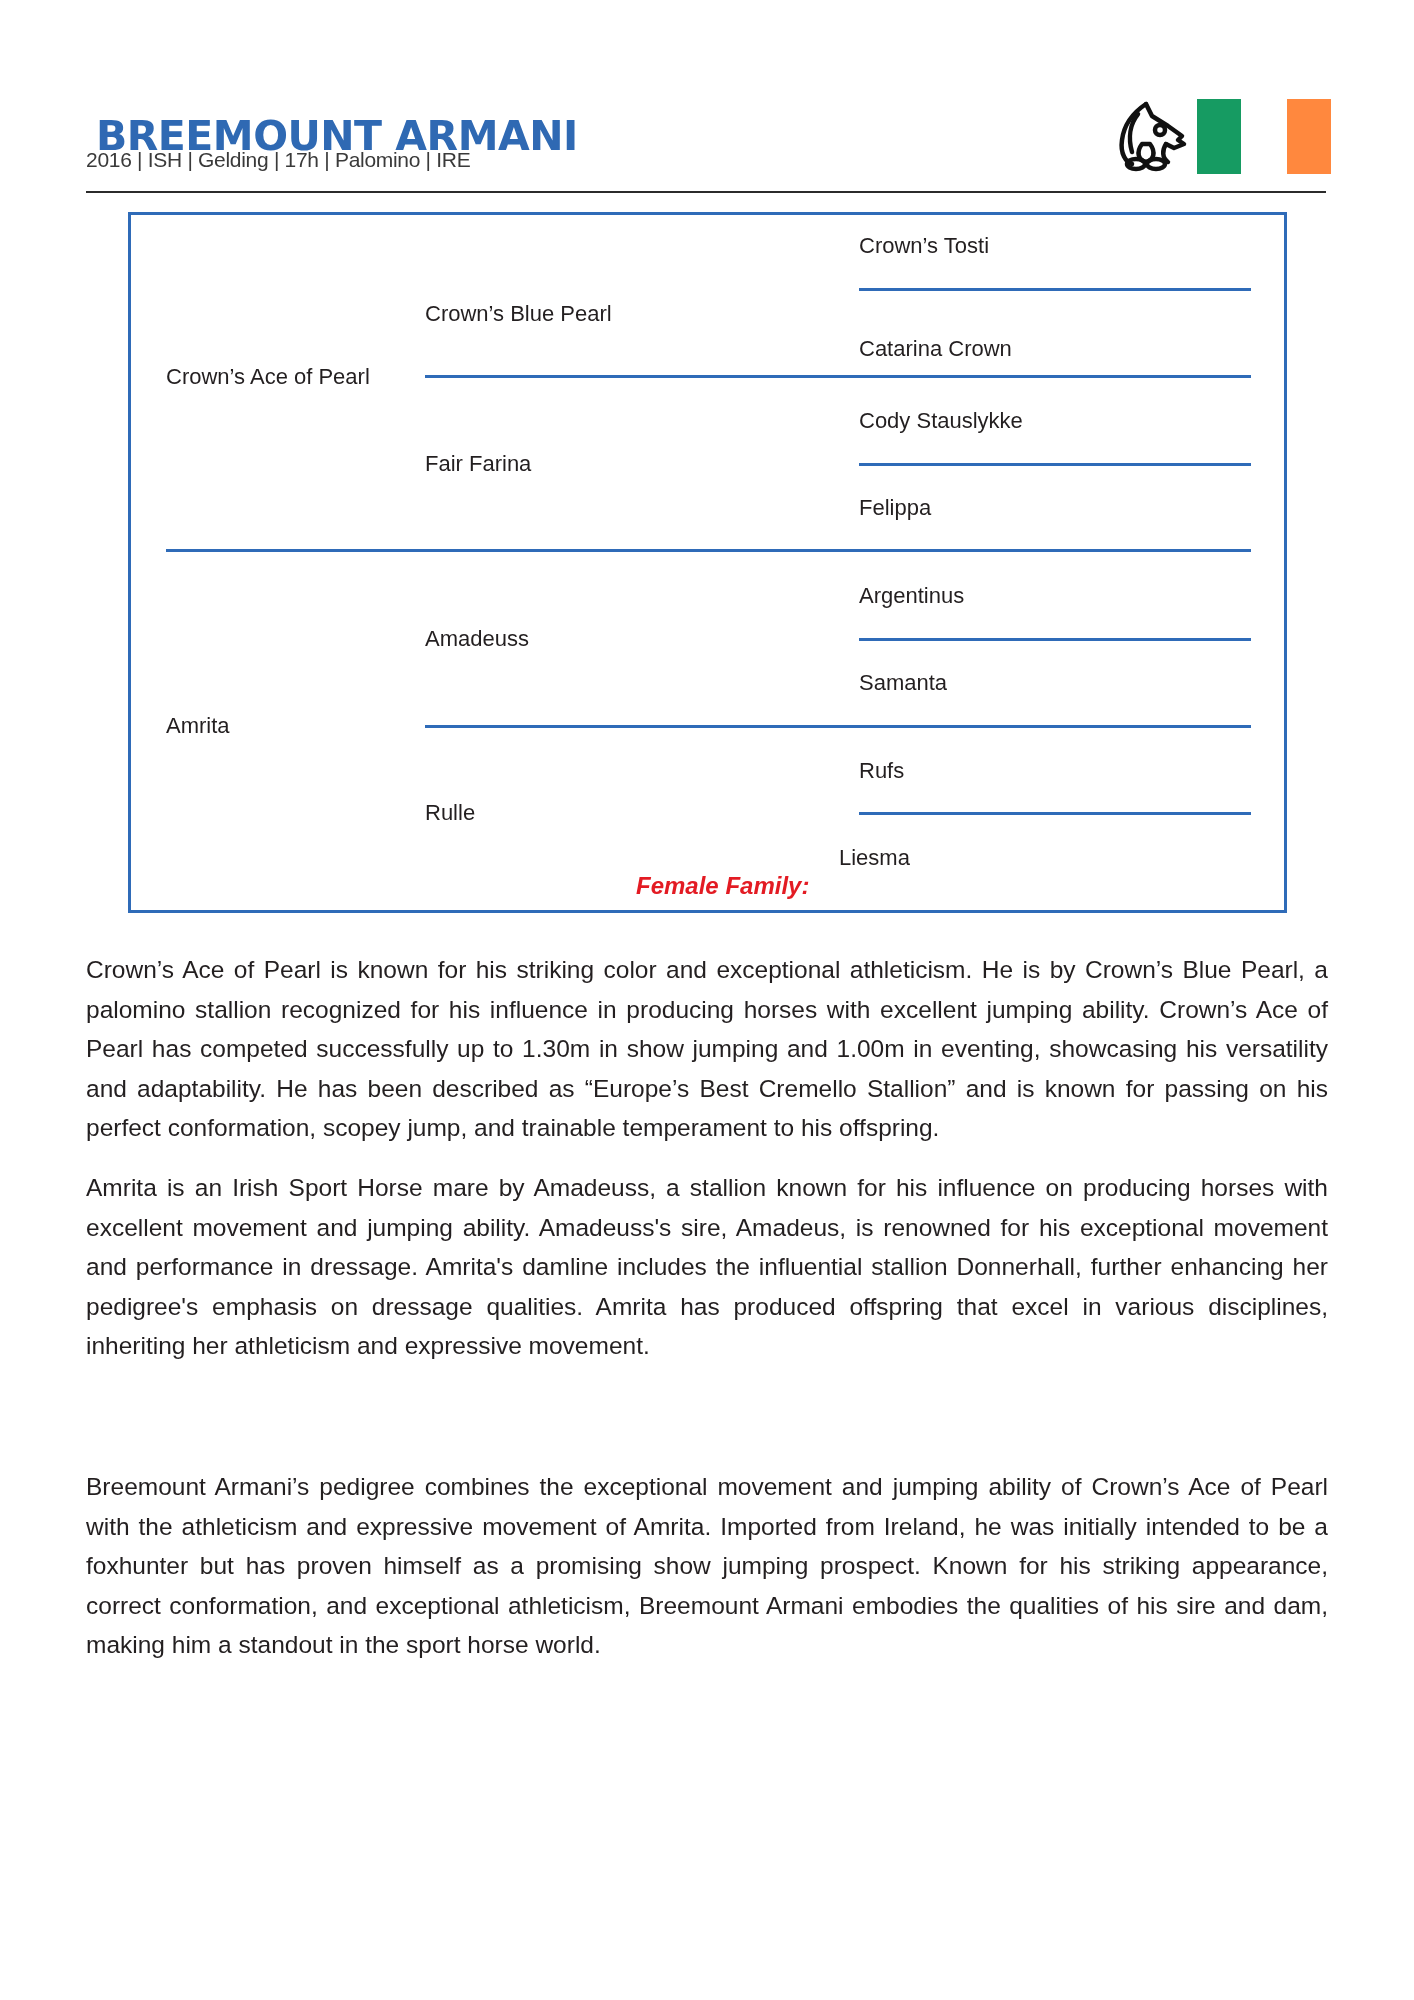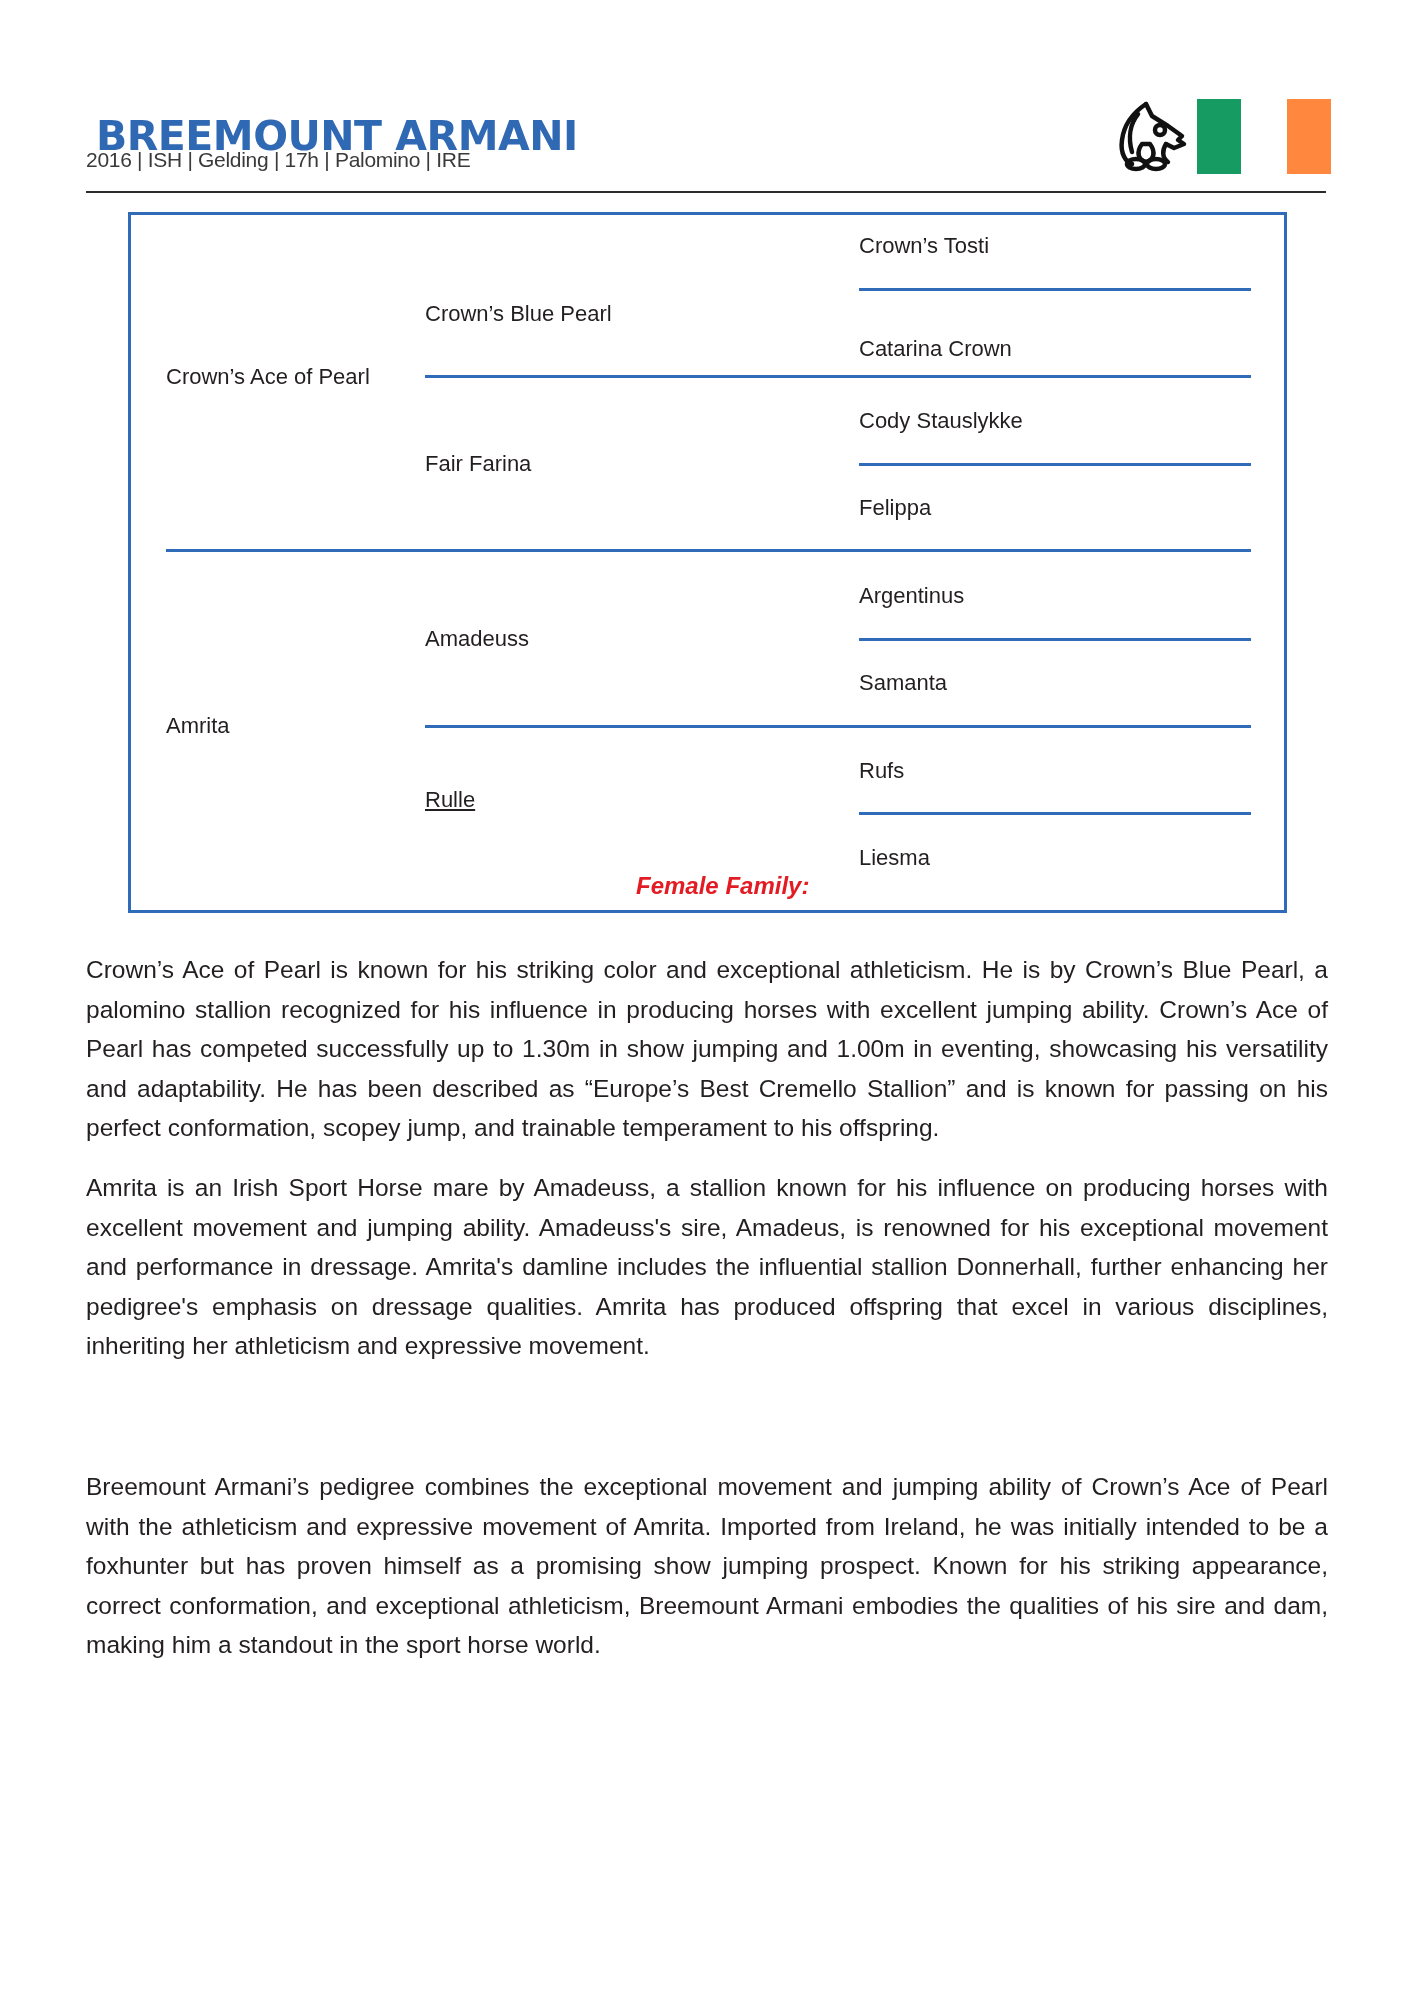--- a/index.html
+++ b/index.html
@@ -59,32 +59,32 @@
 
 <div class="pedigree">
 
   <div class="ped-name" style="left:35px; top:149px;">Crown’s Ace of Pearl</div>
   <div class="ped-name" style="left:35px; top:498px;">Amrita</div>
   <div class="ped-line" style="left:35px; top:334px; width:1085px;"></div>
 
   <div class="ped-name" style="left:294px; top:62px;margin-top:24px;">Crown’s Blue Pearl</div>
   <div class="ped-name" style="left:294px; top:236px;">Fair Farina</div>
   <div class="ped-name" style="left:294px; top:411px;">Amadeuss</div>
-  <div class="ped-name" style="left:294px; top:572px;text-decoration:underline;">Rulle</div>
+  <div class="ped-name" style="left:294px; top:585px;">Rulle</div>
   <div class="ped-line" style="left:294px; top:160px; width:826px;"></div>
   <div class="ped-line" style="left:294px; top:510px; width:826px;"></div>
 
   <div class="ped-name" style="left:728px; top:18px;">Crown’s Tosti</div>
   <div class="ped-name" style="left:728px; top:121px;">Catarina Crown</div>
   <div class="ped-name" style="left:728px; top:193px;">Cody Stauslykke</div>
   <div class="ped-name" style="left:728px; top:280px;">Felippa</div>
   <div class="ped-name" style="left:728px; top:368px;">Argentinus</div>
   <div class="ped-name" style="left:728px; top:455px;">Samanta</div>
   <div class="ped-name" style="left:728px; top:543px;">Rufs</div>
-  <div class="ped-name" style="left:728px; top:630px;">Liesma</div>
+  <div class="ped-name" style="left:708px; top:630px;">Liesma</div>
   <div class="ped-line" style="left:728px; top:73px; width:392px;"></div>
   <div class="ped-line" style="left:728px; top:248px; width:392px;"></div>
   <div class="ped-line" style="left:728px; top:423px; width:392px;"></div>
   <div class="ped-line" style="left:728px; top:597px; width:392px;"></div>
 
   <div class="female-family">Female Family:</div>
 </div>
 
 <p class="body-text p1">Crown’s Ace of Pearl is known for his striking color and exceptional athleticism. He is by Crown’s Blue Pearl, a palomino stallion recognized for his influence in producing horses with excellent jumping ability. Crown’s Ace of Pearl has competed successfully up to 1.30m in show jumping and 1.00m in eventing, showcasing his versatility and adaptability. He has been described as “Europe’s Best Cremello Stallion” and is known for passing on his perfect conformation, scopey jump, and trainable temperament to his offspring.</p>
 <p class="body-text p2">Amrita is an Irish Sport Horse mare by Amadeuss, a stallion known for his influence on producing horses with excellent movement and jumping ability. Amadeuss's sire, Amadeus, is renowned for his exceptional movement and performance in dressage. Amrita's damline includes the influential stallion Donnerhall, further enhancing her pedigree's emphasis on dressage qualities. Amrita has produced offspring that excel in various disciplines, inheriting her athleticism and expressive movement.</p>

